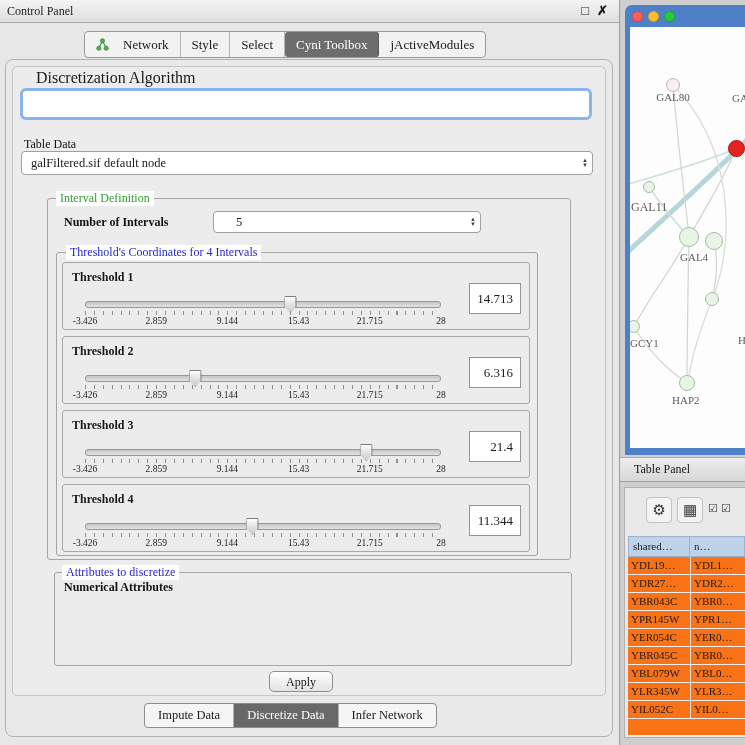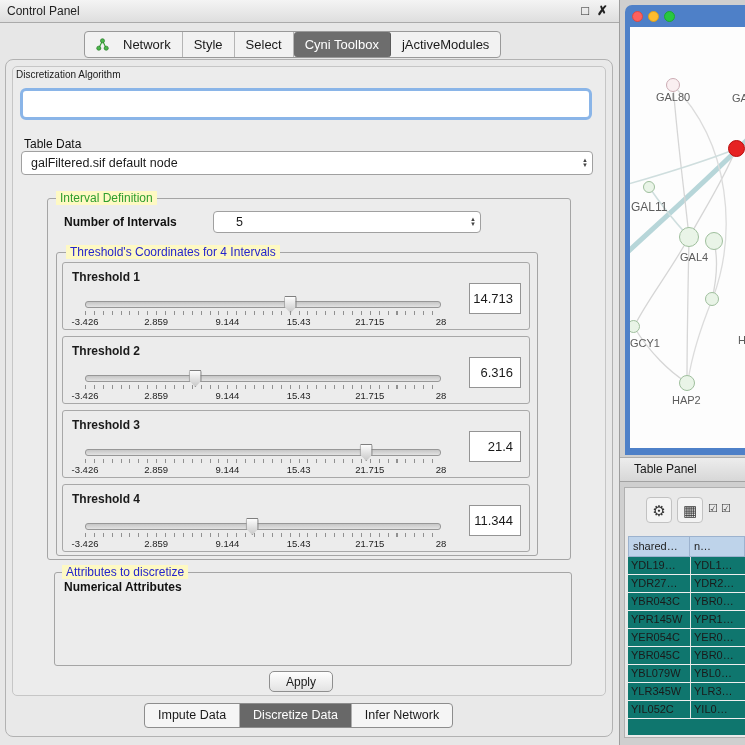--- a/index.html
+++ b/index.html
@@ -1,17 +1,17 @@
 <!DOCTYPE html>
 <html><head>
 <meta charset="utf-8">
 <style>
   html,body{margin:0;padding:0;background:#cfcfcf}
   .screen{position:relative;width:745px;height:745px;background:#cfcfcf;overflow:hidden;
-          font-family:Liberation Sans, sans-serif;color:#1a1a1a}
+          font-family:Liberation Serif, serif;color:#1a1a1a}
 
   
   .cp{position:absolute;left:0;top:0;width:620px;height:745px;background:#e7e7e7;border-right:1px solid #9e9e9e;box-sizing:border-box}
   .titlebar{position:absolute;left:0;top:0;width:619px;height:22px;background:linear-gradient(#f4f4f4,#dedede);border-bottom:1px solid #aaa}
   .title{position:absolute;left:7px;top:4px;font-size:12px;color:#222}
   .winbtn{position:absolute;top:3px;font-size:13px;color:#222}
   .btn-min{right:30px}
   .btn-close{right:11px;font-weight:bold}
 
   .tabbar{position:absolute;left:84px;top:31px;height:25px;display:flex;border:1px solid #999;border-radius:4px;background:#f2f2f2;overflow:hidden}
@@ -22,21 +22,21 @@
   .outer-box{position:absolute;left:5px;top:59px;width:608px;height:678px;border:1px solid #b2b2b2;border-radius:8px;background:#e9e9e9;box-sizing:border-box}
   .inner-box{position:absolute;left:12px;top:66px;width:594px;height:630px;border:1px solid #c6c6c6;border-radius:5px;background:#ececec;box-sizing:border-box}
 
   .label{position:absolute;font-size:12px;color:#111;white-space:nowrap}
   .bold{font-weight:bold}
 
   .combo{position:absolute;background:#fff;border:1px solid #a0a0a0;border-radius:4px;font-size:12.5px;display:flex;align-items:center;padding-left:9px;box-sizing:border-box}
   .stepper{position:absolute;right:4px;top:50%;transform:translateY(-50%);display:flex;flex-direction:column;align-items:center;font-size:6px;line-height:5px;color:#444}
 
   .group{position:absolute;border:1px solid #a5a5a5;border-radius:3px;box-sizing:border-box}
-  .legend{position:absolute;font-size:12px;background:#fef9c3;padding:0 4px;white-space:nowrap}
+  .legend{position:absolute;font-size:12px;background:#ffffff;padding:0 4px;white-space:nowrap}
   .green{color:#2e9e2e}.blue{color:#2424cc}
 
   .tpanel{position:absolute;left:62px;width:468px;height:68px;border:1px solid #a8a8a8;border-radius:3px;background:#ececec;box-sizing:border-box}
   .tlabel{position:absolute;left:9px;top:7px;font-size:12px;font-weight:bold}
   .slider{position:absolute;left:22px;top:38px;width:356px;height:26px}
   .track{position:absolute;left:0;right:0;top:0;height:5px;background:linear-gradient(#c6c6c6,#e3e3e3);border:1px solid #979797;border-radius:3px}
   .thumb{position:absolute;top:-5px;width:13px;height:17px;background:linear-gradient(#fdfdfd,#c9c9c9);border:1px solid #7e7e7e;box-sizing:border-box;
          clip-path:polygon(8% 0,92% 0,100% 12%,100% 60%,50% 100%,0 60%,0 12%);transform:translateX(-50%)}
   .ticks{position:absolute;left:0;right:0;top:10px;height:4px;background:repeating-linear-gradient(to right,#909090 0 1px,transparent 1px 8.9px)}
   .scale span{position:absolute;top:15px;transform:translateX(-50%);font-size:9.5px;color:#222;white-space:nowrap}
@@ -51,39 +51,39 @@
 
   .btabbar{position:absolute;left:144px;top:703px;height:23px;display:flex;border:1px solid #8d8d8d;border-radius:4px;background:#f5f5f5;overflow:hidden}
   .btab{padding:0 13px;font-size:12.5px;line-height:23px;border-right:1px solid #aeaeae;white-space:nowrap}
   .btab:last-child{border-right:none}
   .btab.sel{background:#686868;color:#fff}
 
   .popup{position:absolute;left:10px;top:77px;width:568px;height:57px;background:#fff;border:1px solid #a9a9a9;box-shadow:0 4px 10px rgba(0,0,0,.28);z-index:40;box-sizing:border-box}
   .pop-ph{position:absolute;left:0;right:0;top:3px;text-align:center;font-size:12px;color:#b9b9b9}
   .pop-item{position:absolute;left:5px;font-size:12.5px;white-space:nowrap}
   .focus-combo{position:absolute;left:20px;top:88px;width:572px;height:32px;border:3px solid #8ab5e8;border-radius:6px;background:#fff;z-index:2;box-sizing:border-box}
-  .hidden-label{position:absolute;left:16px;top:69px;font-size:10px;z-index:1;white-space:nowrap}
+  .hidden-label{position:absolute;left:36px;top:69px;font-size:16px;z-index:1;white-space:nowrap}
 
   
   .netwin{position:absolute;left:625px;top:5px;width:120px;height:450px;background:#4e80c8;border-top-left-radius:7px}
   .light{position:absolute;top:11px;width:11px;height:11px;border-radius:50%;box-sizing:border-box}
   .canvas{position:absolute;left:630px;top:27px;width:115px;height:421px;background:#fdfdfd;overflow:hidden}
   .node{position:absolute;border-radius:50%;background:#e9f4e7;border:1px solid #9fbf9d;box-sizing:border-box}
   .node.pink{background:#faeff1;border-color:#ccacb4}
   .node.red{background:#e62222;border-color:#b80d0d}
   .nlabel{position:absolute;font-size:11px;color:#5c5c5c;white-space:nowrap}
 
   
   .tp-header{position:absolute;left:620px;top:457px;width:125px;height:25px;background:linear-gradient(#ededed,#d7d7d7);border-top:1px solid #acacac;border-bottom:1px solid #a2a2a2;box-sizing:border-box}
   .tp-title{position:absolute;left:634px;top:462px;font-size:12px}
   .tp-body{position:absolute;left:624px;top:487px;width:121px;height:251px;background:#e9e9e9;border:1px solid #b0b0b0;border-right:none;box-sizing:border-box}
   .icon-btn{position:absolute;width:26px;height:26px;border:1px solid #c2c2c2;border-radius:4px;background:#f3f3f3;text-align:center;line-height:25px;font-size:15px;color:#333;box-sizing:border-box}
   .chk{position:absolute;font-size:11px;color:#333}
   .thead-cell{position:absolute;top:536px;height:21px;background:#bed3ea;border:1px solid #9cb2ce;box-sizing:border-box;font-size:11px;line-height:19px;padding-left:4px;color:#222;overflow:hidden;white-space:nowrap}
-  .trows{position:absolute;left:628px;top:557px;width:117px;height:178px;background:#0f766e}
+  .trows{position:absolute;left:628px;top:557px;width:117px;height:178px;background:#f97316}
   .trow{display:flex;height:17px;border-bottom:1px solid #efefef;font-size:11px;line-height:17px}
   .tc1{width:62px;padding-left:3px;box-sizing:border-box;overflow:hidden;white-space:nowrap}
   .tc2{flex:1;border-left:1px solid #e2e2e2;padding-left:3px;overflow:hidden;white-space:nowrap}
 </style>
 </head>
 <body>
 
 <div class="screen">
 
   <div class="cp"></div>

